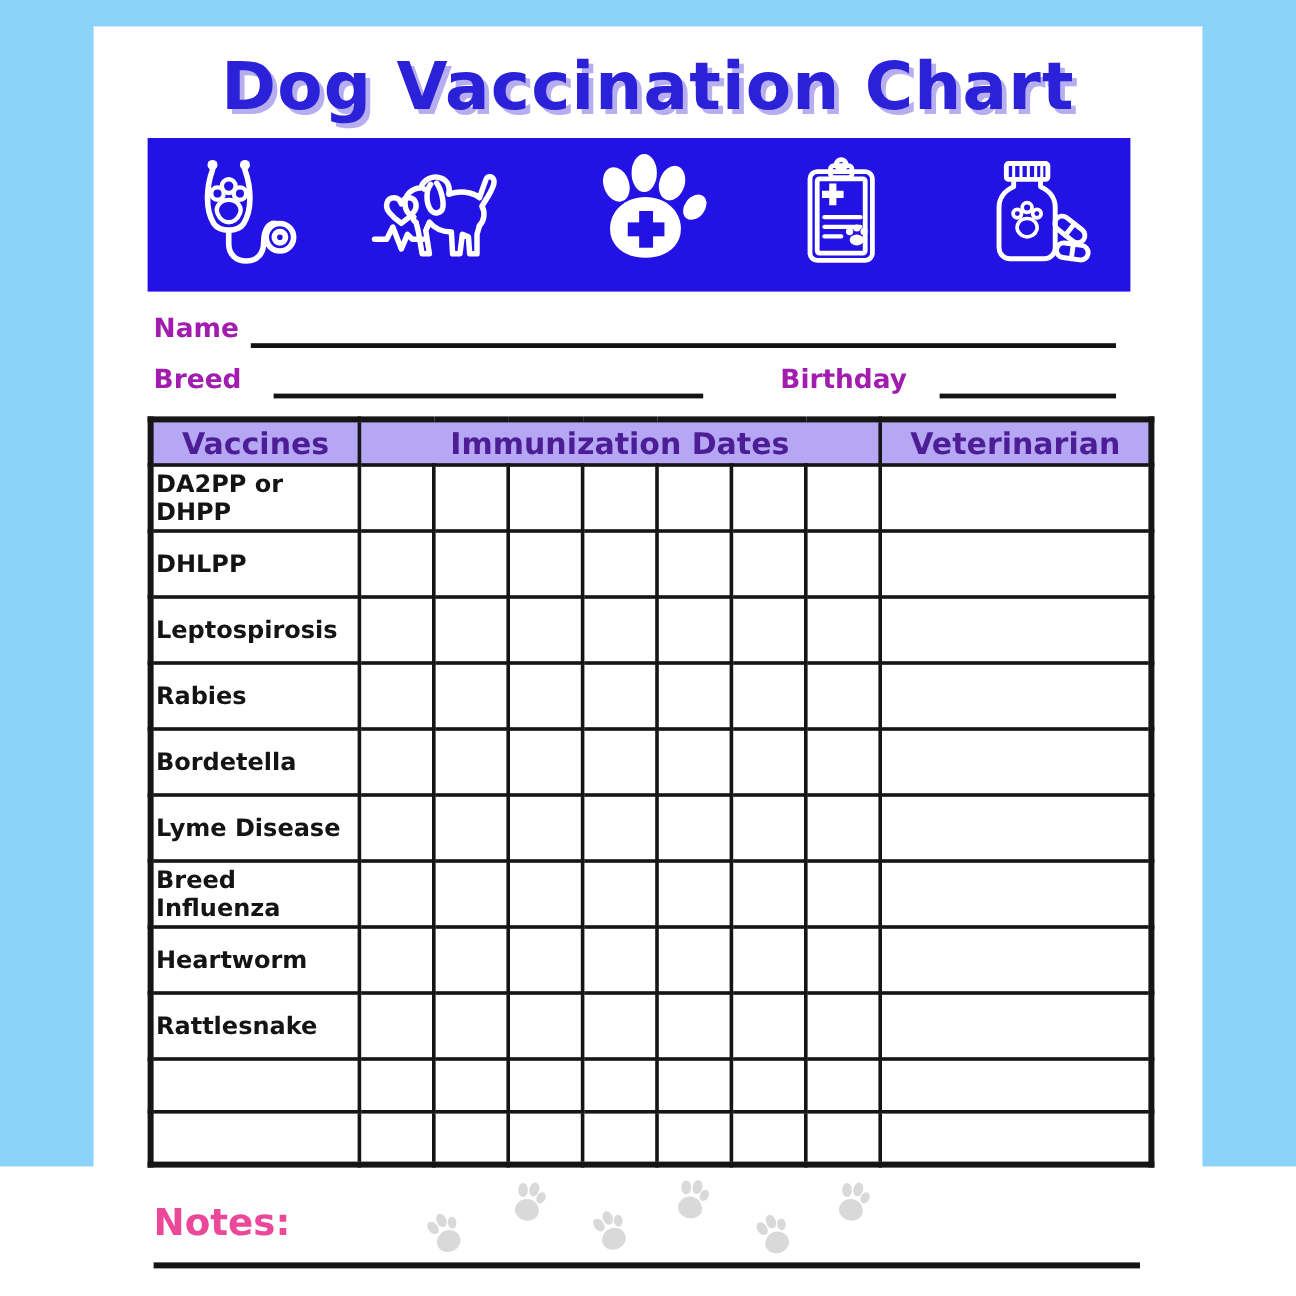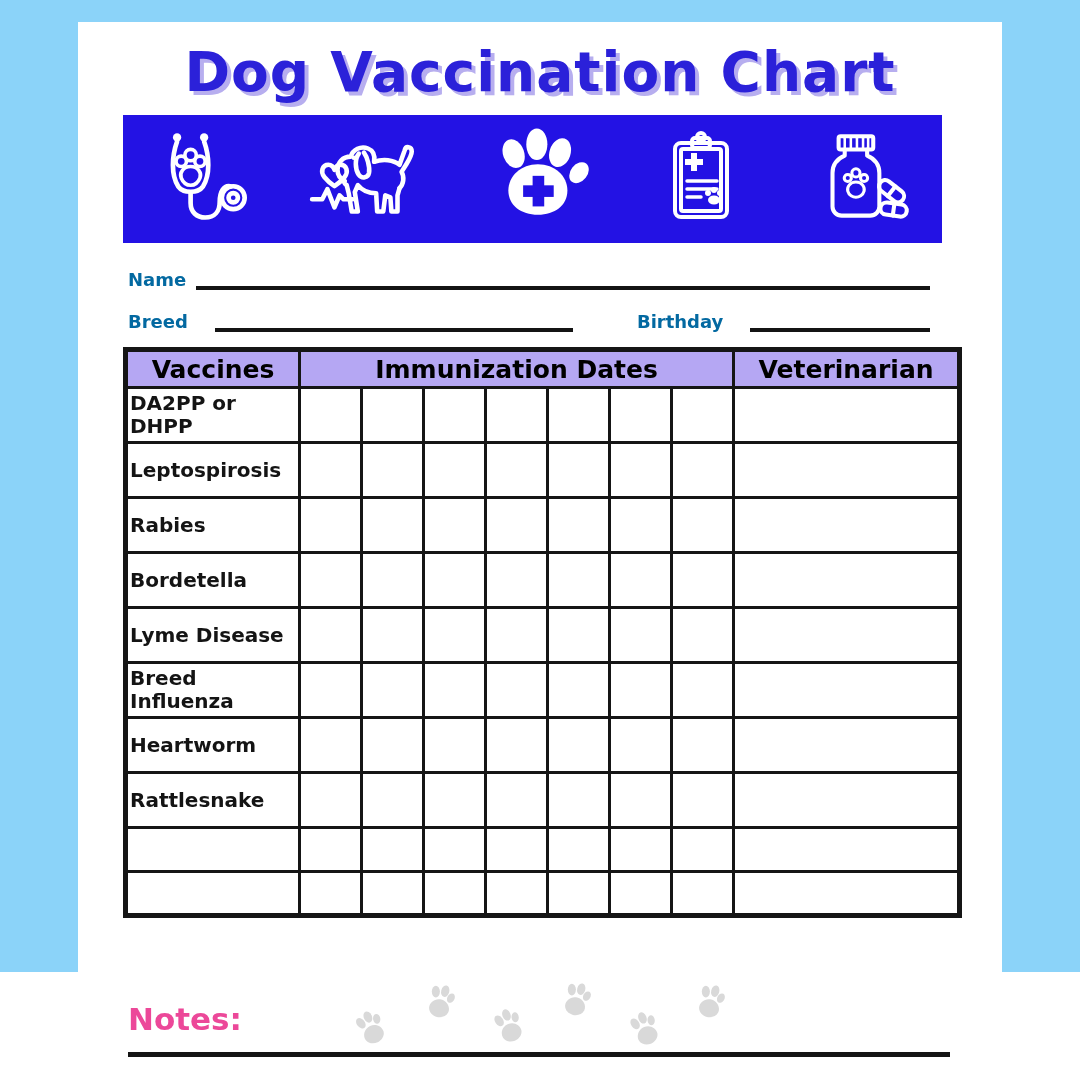--- a/index.html
+++ b/index.html
@@ -9,35 +9,35 @@
 
   .title{position:absolute;left:0;top:18px;width:100%;text-align:center;
          font-size:55px;font-weight:bold;letter-spacing:1px;color:#2B21D9;
          text-shadow:4px 4px 0 #B7AEEF;}
 
   .banner{position:absolute;left:45px;top:93px;width:819px;height:128px;background:#2312E4;
           display:flex;align-items:center;justify-content:space-between;padding:0 26px;box-sizing:border-box;}
   .banner .icon{display:flex;align-items:center;justify-content:center;}
   .banner svg{display:block;}
 
-  .field-row{position:absolute;left:50px;width:802px;display:flex;align-items:flex-end;
-             font-size:18px;font-weight:bold;color:#0369a1;}
+  .field-row{position:absolute;left:50px;width:802px;display:flex;align-items:center;
+             font-size:22px;font-weight:bold;color:#a21caf;}
   .field-row .lbl{white-space:nowrap;padding-right:10px;line-height:1.1;}
   .wline{border-bottom:4px solid #141414;height:30px;box-sizing:border-box;
          font-size:22px;font-weight:normal;}
   .row-name{top:238px;}
   .row-breed{top:280px;gap:17px;}
   .flex1{flex:1;}
   .w360{width:358px;}
   .gap{width:30px;}
 
   table.vax{position:absolute;left:45px;top:325px;width:834px;border-collapse:collapse;
             table-layout:fixed;border:5px solid #151515;}
   table.vax th, table.vax td{border:3px solid #151515;padding:0 2px;}
-  table.vax th{background:#B5A7F3;height:34px;font-size:25px;font-weight:bold;color:#000000;text-align:center;}
+  table.vax th{background:#B5A7F3;height:34px;font-size:25px;font-weight:bold;color:#4c1d95;text-align:center;}
   table.vax td{background:#fff;}
   td.vac-cell{font-size:20px;font-weight:bold;color:#141414;text-align:left;line-height:1.15;}
   tr.vrow{height:55px;}
   tr.vrow.short{height:44px;}
 
   .notes-label{position:absolute;left:50px;top:979px;font-size:31px;font-weight:bold;color:#ec4899;}
   .notes-line{position:absolute;left:50px;top:1022px;width:822px;height:8px;
               border-bottom:5px solid #141414;font-size:20px;}
 
   .paw-decor{position:absolute;width:36px;height:36px;}
@@ -187,20 +187,31 @@
           <td class="date-cell"></td>
           <td class="date-cell"></td>
           <td class="date-cell"></td>
           <td class="date-cell"></td>
           <td class="date-cell"></td>
           <td class="date-cell"></td>
           <td class="date-cell"></td>
           <td class="vet-cell"></td>
         </tr>
           <tr class="vrow">
+          <td class="vac-cell">DHLPP</td>
+          <td class="date-cell"></td>
+          <td class="date-cell"></td>
+          <td class="date-cell"></td>
+          <td class="date-cell"></td>
+          <td class="date-cell"></td>
+          <td class="date-cell"></td>
+          <td class="date-cell"></td>
+          <td class="vet-cell"></td>
+        </tr>
+          <tr class="vrow">
           <td class="vac-cell">Leptospirosis</td>
           <td class="date-cell"></td>
           <td class="date-cell"></td>
           <td class="date-cell"></td>
           <td class="date-cell"></td>
           <td class="date-cell"></td>
           <td class="date-cell"></td>
           <td class="date-cell"></td>
           <td class="vet-cell"></td>
         </tr>

